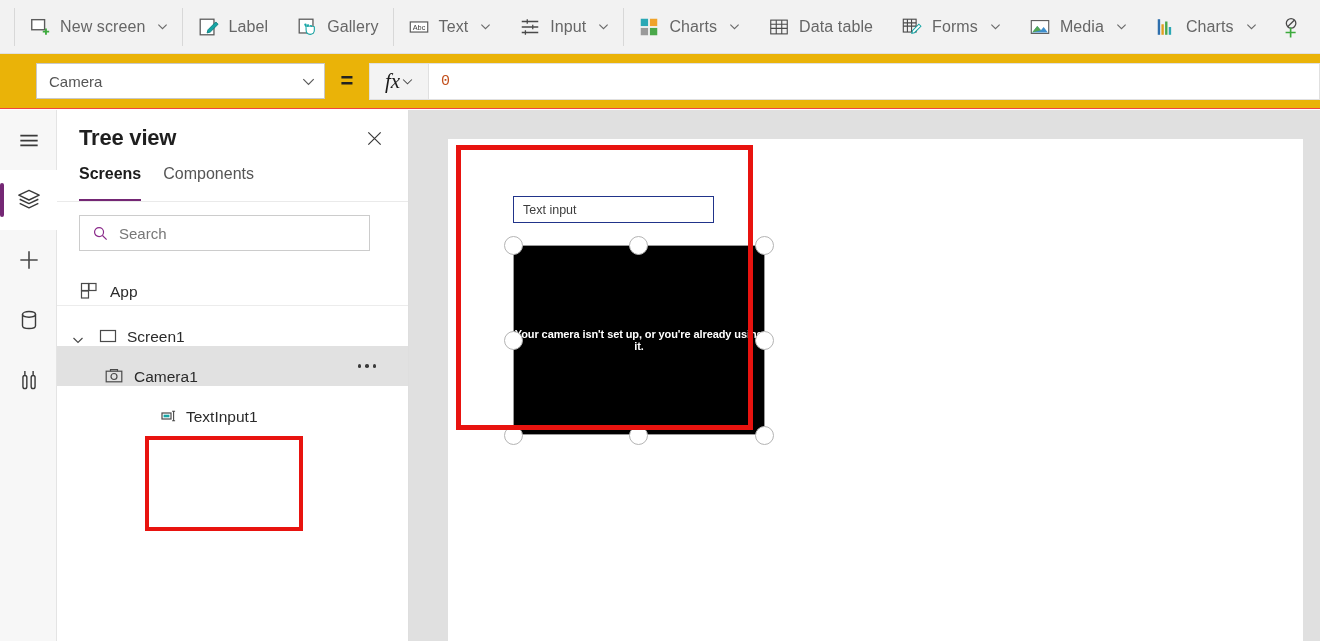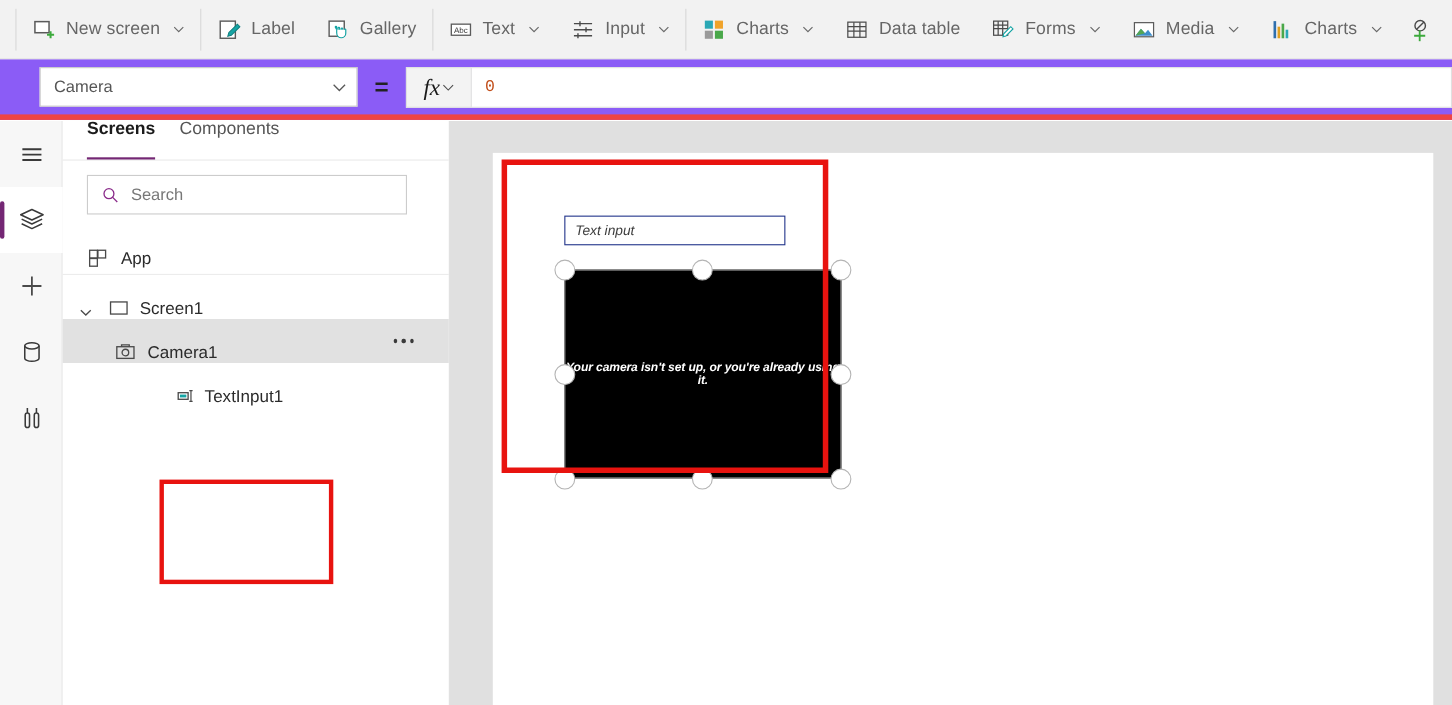--- a/index.html
+++ b/index.html
@@ -36,22 +36,22 @@
   .chev { width: 11px; height: 11px; display: block; margin-left: 3px; }
   .tb-edge {
     display: flex; align-items: center; height: 54px;
     padding-left: 10px;
   }
 
   
   .formulabar {
     position: absolute; left: 0; top: 54px;
     width: 1320px; height: 55px;
-    background: #8b5cf6;
-    border-bottom: 5px solid #ef4444;
+    background: #eab308;
+    border-bottom: 1px solid #ef4444;
     display: flex; align-items: center;
   }
   .prop-select {
     margin-left: 36px;
     width: 289px; height: 36px;
     background: #ffffff;
     border: 1px solid #c8c8c8;
     display: flex; align-items: center;
     padding: 0 9px 0 12px;
     cursor: default;
@@ -181,21 +181,20 @@
     border: 4px solid #e8130f;
     pointer-events: none;
   }
 
   
   .canvas-area {
     position: absolute; left: 409px; top: 110px;
     width: 911px; height: 531px;
     background: #e0e0e0;
     overflow: hidden;
-    font-style: italic;
   }
   .app-screen {
     position: absolute; left: 39px; top: 29px;
     width: 855px; height: 513px;
     background: #ffffff;
   }
   .anno-screen {
     position: absolute; left: 47px; top: 35px;
     width: 297px; height: 285px;
     border: 5px solid #e8130f;
@@ -422,20 +421,28 @@
       <svg class="rail-ico" viewBox="0 0 24 24">
         <g fill="none" stroke="#3a3a3a" stroke-width="1.3">
           <path d="M8.2 3.6v4.2M8.2 7.8c-1.1 0-1.8.7-1.8 1.8v8.4c0 1.2.8 2 1.8 2s1.8-.8 1.8-2V9.6c0-1.1-.7-1.8-1.8-1.8z"></path>
           <path d="M15.8 3.6v4.2M15.8 7.8c-1.1 0-1.8.7-1.8 1.8v8.4c0 1.2.8 2 1.8 2s1.8-.8 1.8-2V9.6c0-1.1-.7-1.8-1.8-1.8z"></path>
         </g>
       </svg>
     </div>
   </div>
 
   <div class="treepanel">
+    <div class="tree-head">
+      <span class="tree-title">Tree view</span>
+      <div class="close-btn">
+        <svg style="width:19px;height:19px;display:block" viewBox="0 0 20 20">
+          <path d="M3.5 3.5L16.5 16.5M16.5 3.5L3.5 16.5" stroke="#3a3a3a" stroke-width="1.3"></path>
+        </svg>
+      </div>
+    </div>
 
     <div class="tabs">
       <div class="tab active">
         <span>Screens</span>
       </div>
       <div class="tab">
         <span>Components</span>
       </div>
     </div>
 

